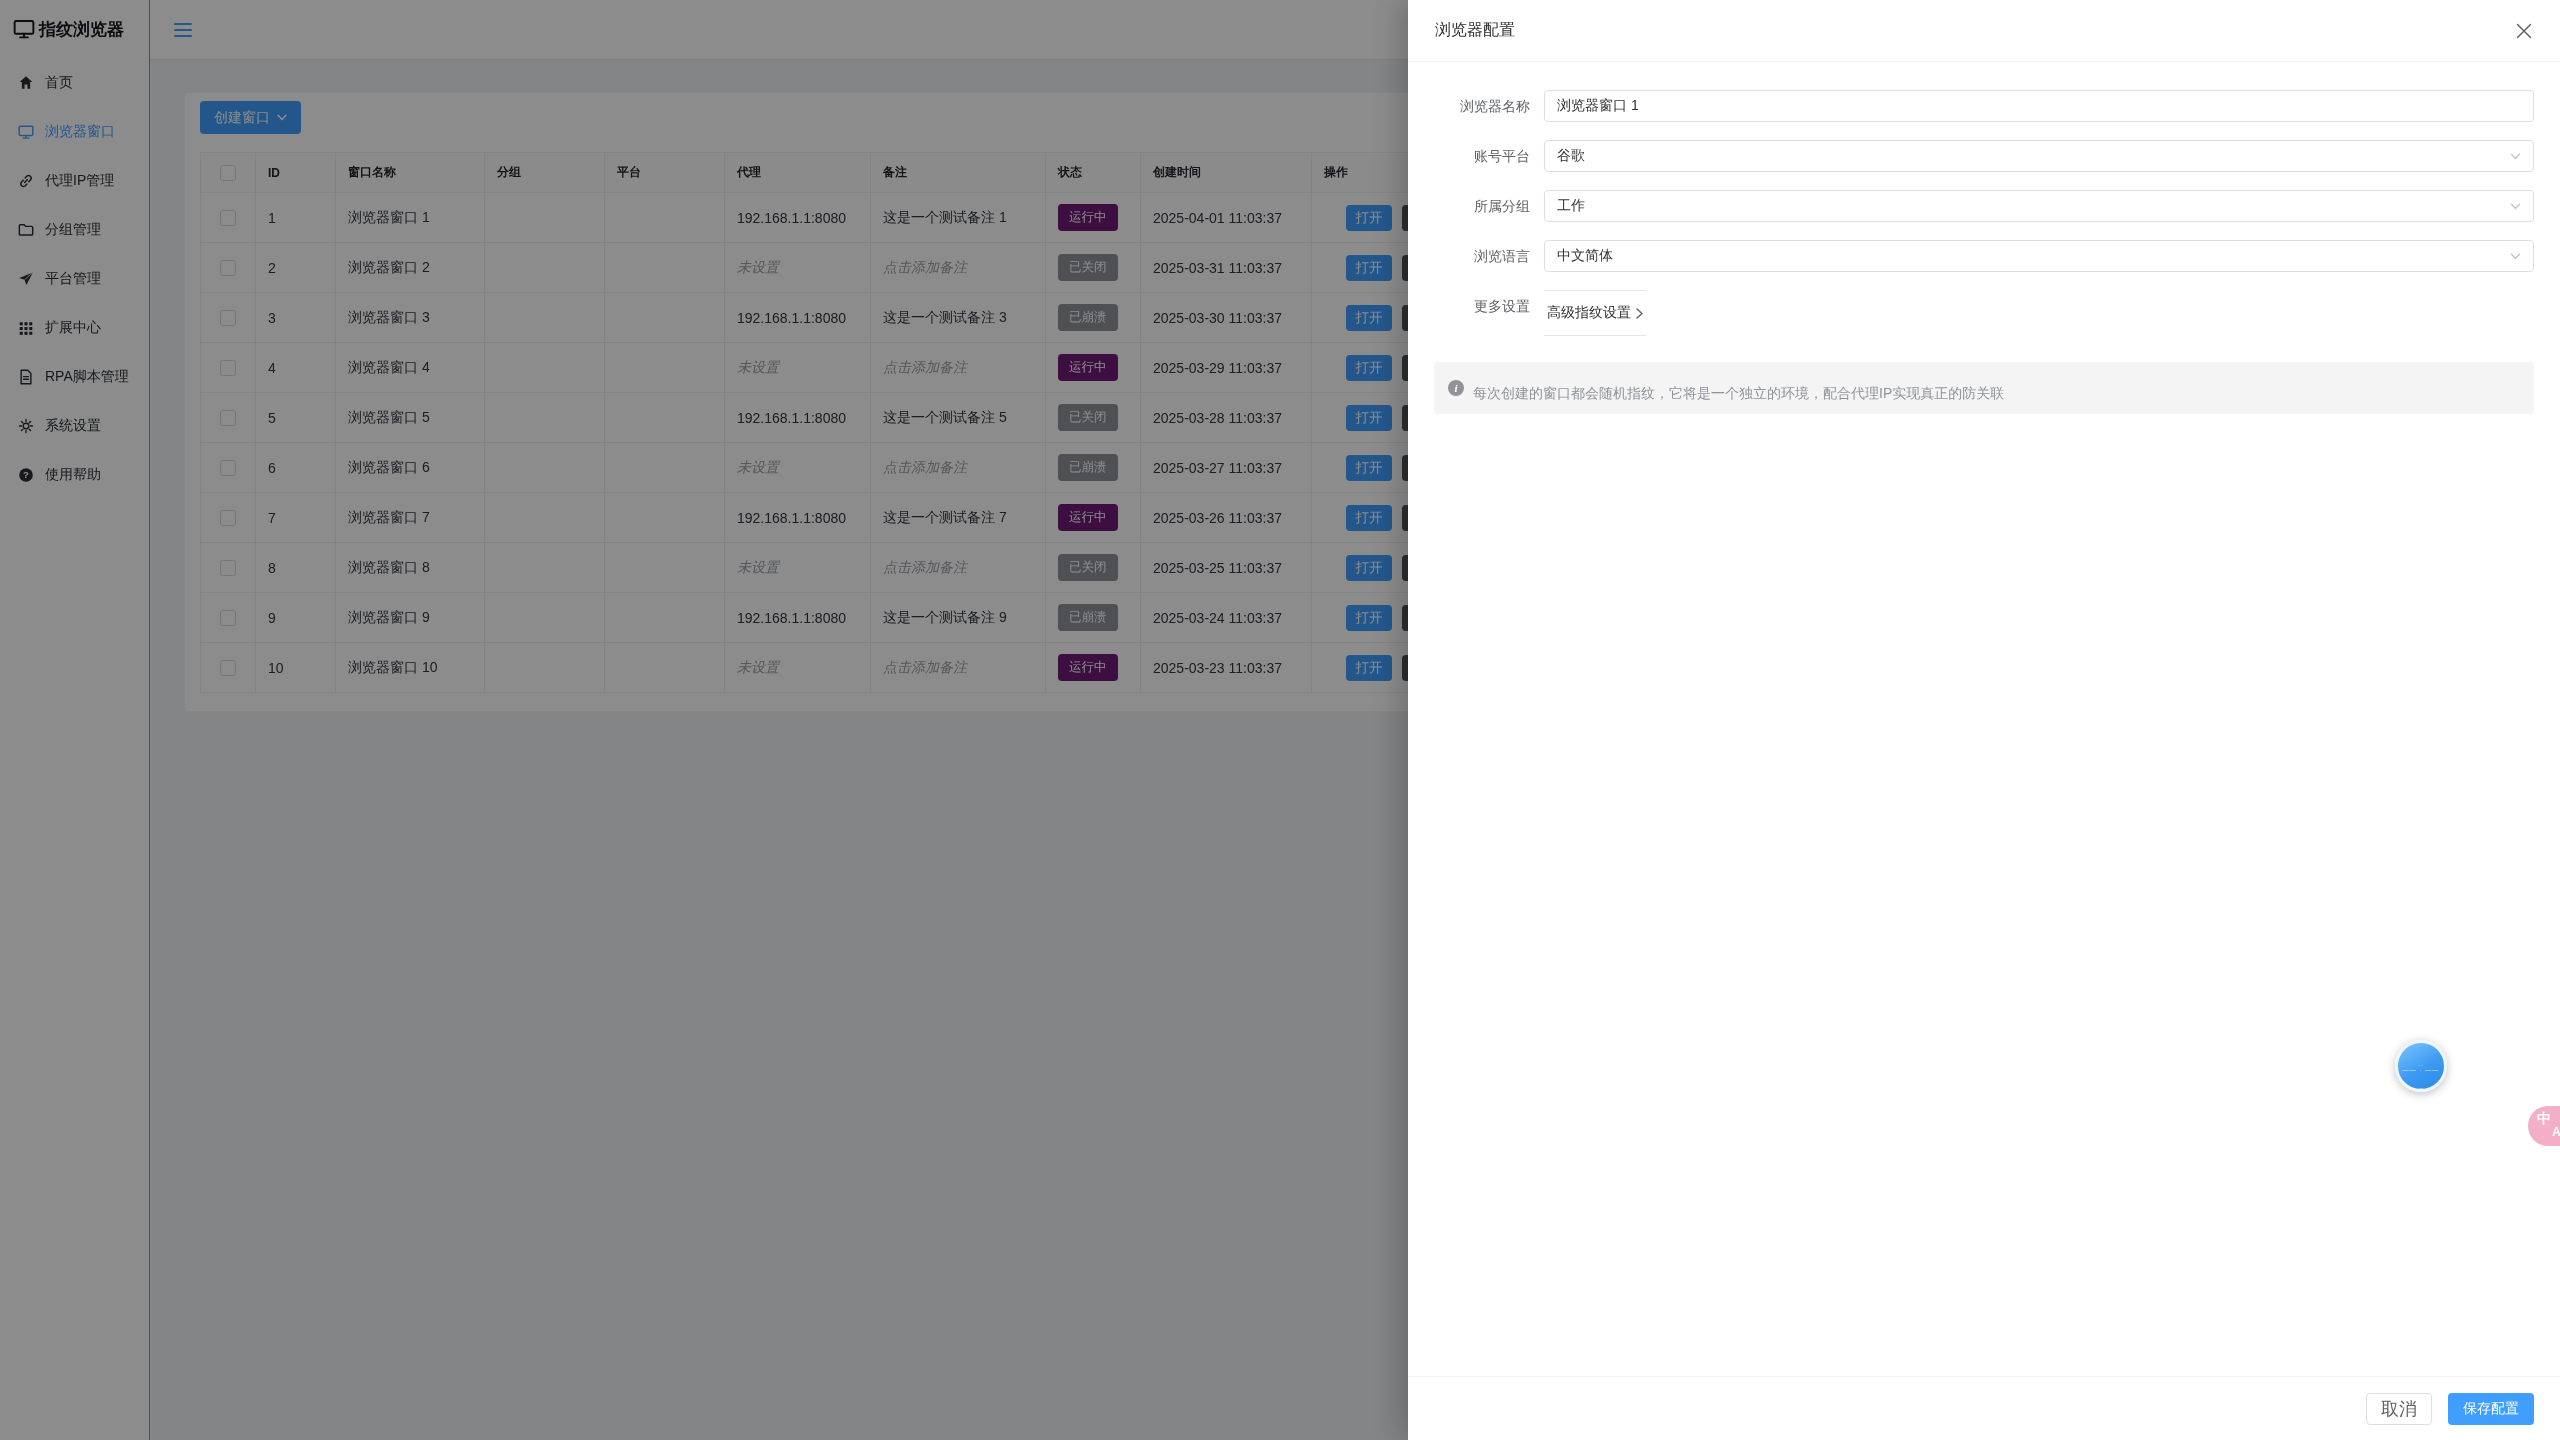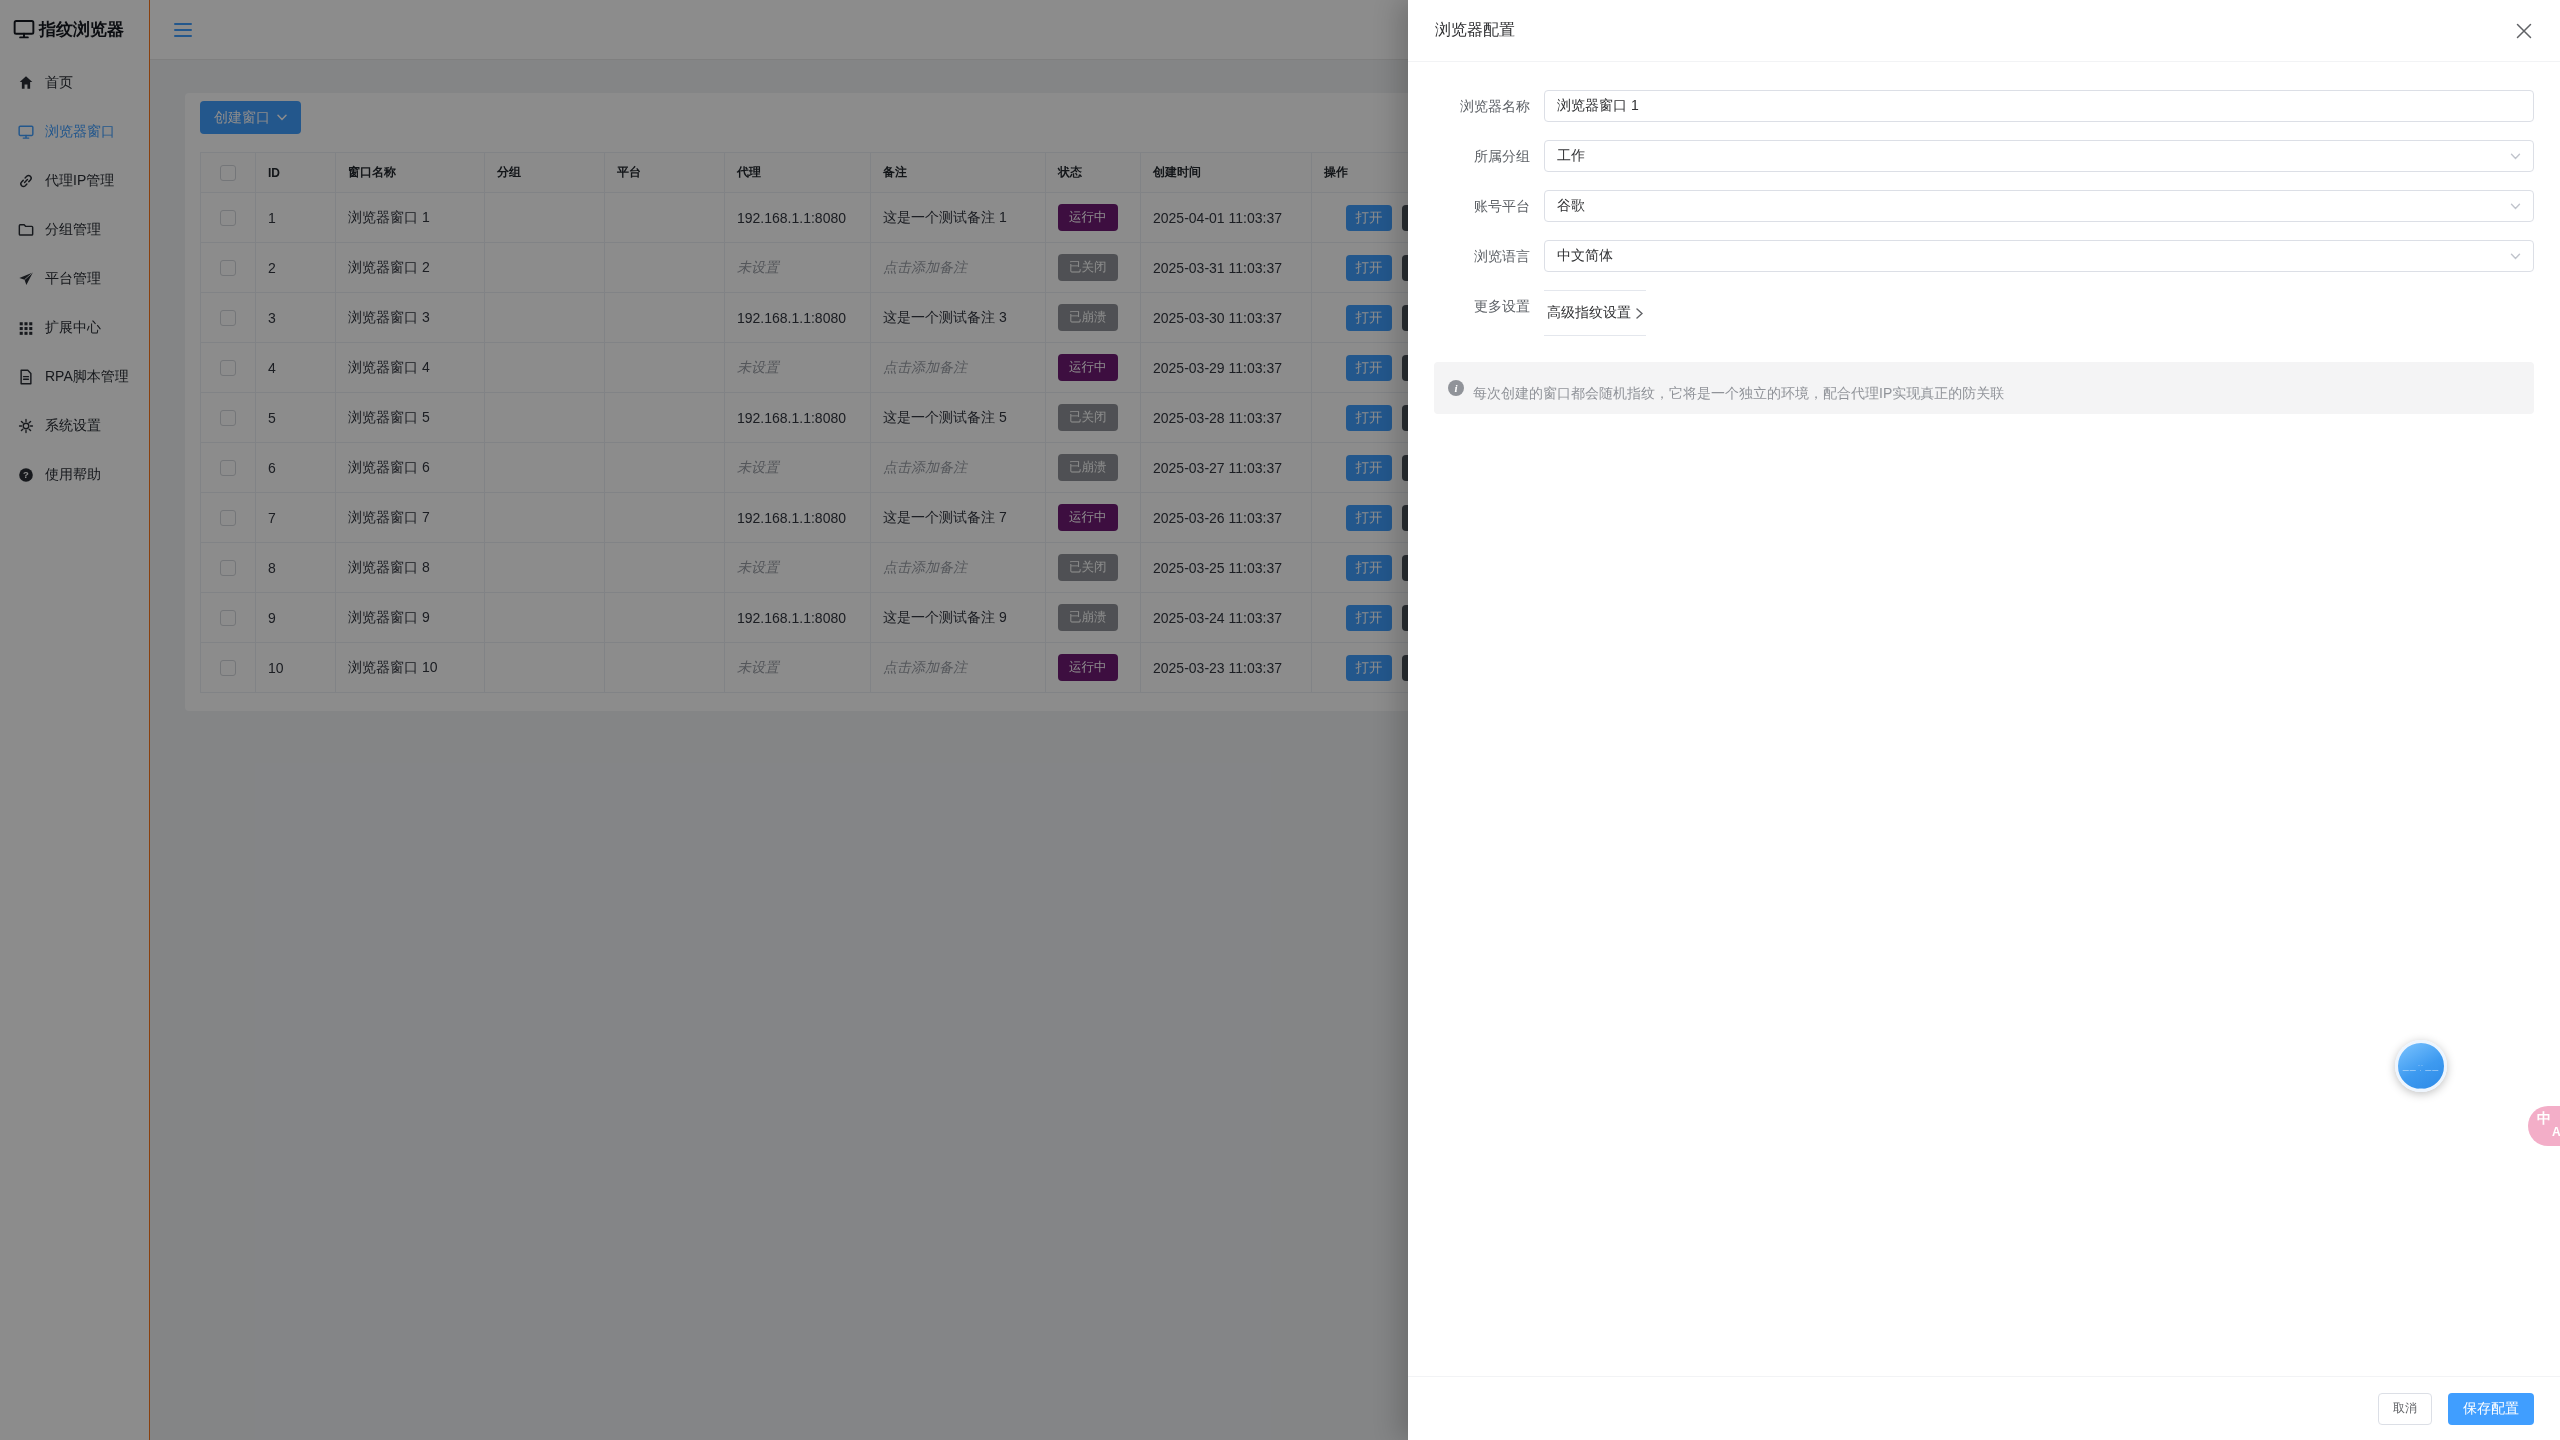--- a/index.html
+++ b/index.html
@@ -81,21 +81,21 @@
     width:auto; align-self:flex-start; }
   .alert { margin-top:26px; background:#f4f4f5; border-radius:4px; padding:11px 14px;
     display:flex; align-items:center; gap:9px; }
   .alert-icon { width:16px; height:16px; border-radius:50%; background:#909399; color:#fff;
     font-size:11px; font-style:italic; font-weight:bold; font-family:"Liberation Serif",serif;
     display:flex; align-items:center; justify-content:center; flex:none; }
   .alert-text { font-size:14px; color:#909399;margin-top:12px; }
   .drawer-footer { position:absolute; left:0; right:0; bottom:0; height:64px; border-top:1px solid #f2f3f5;
     display:flex; align-items:center; justify-content:flex-end; gap:16px; padding-right:26px; }
   .btn-cancel { height:32px; padding:0 14px; background:#fff; border:1px solid #dcdfe6; border-radius:4px;
-    font-size:12px; color:#606266; cursor:pointer; font-family:inherit; }
+    font-size:18px; color:#606266; cursor:pointer; font-family:inherit; }
   .btn-save { height:32px; padding:0 15px; background:#409eff; border:none; border-radius:4px;
     font-size:14px; color:#fff; cursor:pointer; font-family:inherit; }
 
   
   .float-ball { position:absolute; left:2395px; top:1040px; width:52px; height:52px; border-radius:50%;
     z-index:30; cursor:pointer; border:3px solid #edf5fe; box-shadow:0 2px 10px rgba(0,0,0,.25);
     background:
       radial-gradient(circle at 50% 120%, rgba(255,255,255,.55) 0 16%, rgba(255,255,255,0) 17%),
       linear-gradient(150deg,#7cc4ff 0%,#3d9af0 55%,#2c89e6 100%);
     overflow:hidden; }
@@ -398,33 +398,33 @@
 
   <div class="drawer-body">
     <div class="form-row">
       <span class="form-label">浏览器名称</span>
       <div class="control">
         <input value="浏览器窗口 1" style="">
       </div>
     </div>
 
     <div class="form-row">
+      <span class="form-label">账号平台</span>
+      <div class="control">
+        <span>谷歌</span>
+        <svg class="chev" width="11" height="7" viewBox="0 0 10 7" fill="none" stroke="#c0c4cc" stroke-width="1.4" stroke-linecap="round">
+          <path d="M1 1.2 L5 5.4 L9 1.2"></path>
+          </svg>
+      </div>
+    </div>
+
+    <div class="form-row">
       <span class="form-label">所属分组</span>
       <div class="control">
         <span>工作</span>
-        <svg class="chev" width="11" height="7" viewBox="0 0 10 7" fill="none" stroke="#c0c4cc" stroke-width="1.4" stroke-linecap="round">
-          <path d="M1 1.2 L5 5.4 L9 1.2"></path>
-          </svg>
-      </div>
-    </div>
-
-    <div class="form-row">
-      <span class="form-label">账号平台</span>
-      <div class="control">
-        <span>谷歌</span>
         <svg class="chev" width="11" height="7" viewBox="0 0 10 7" fill="none" stroke="#c0c4cc" stroke-width="1.4" stroke-linecap="round">
           <path d="M1 1.2 L5 5.4 L9 1.2"></path>
           </svg>
       </div>
     </div>
 
 
     <div class="form-row">
       <span class="form-label">浏览语言</span>
       <div class="control">

